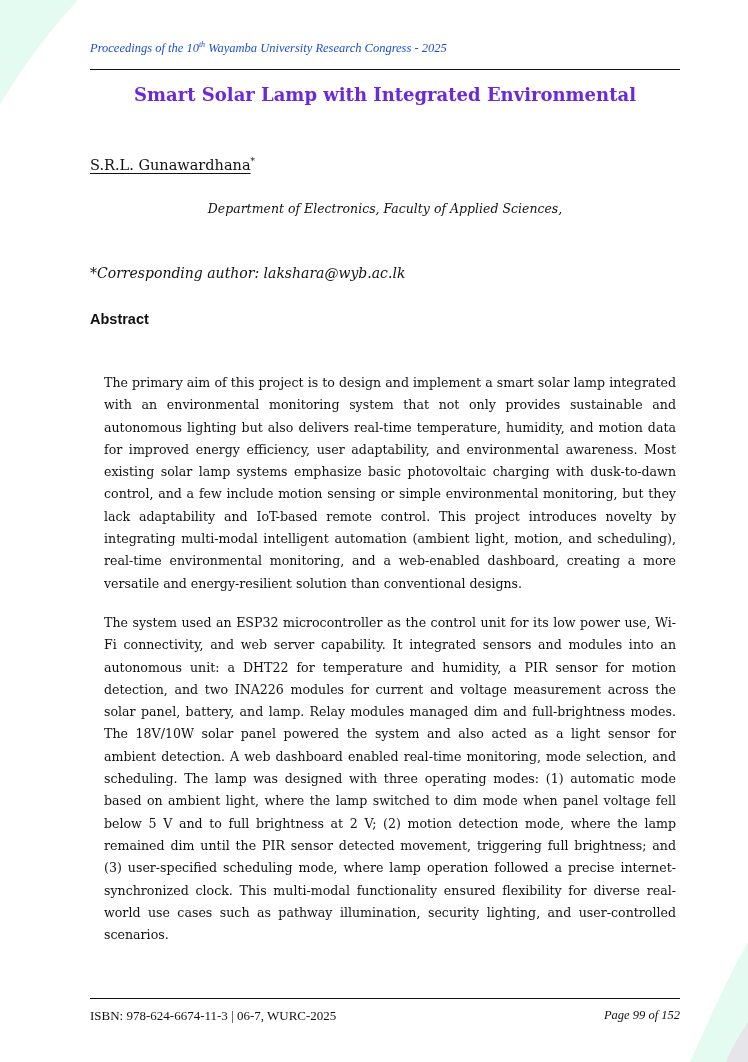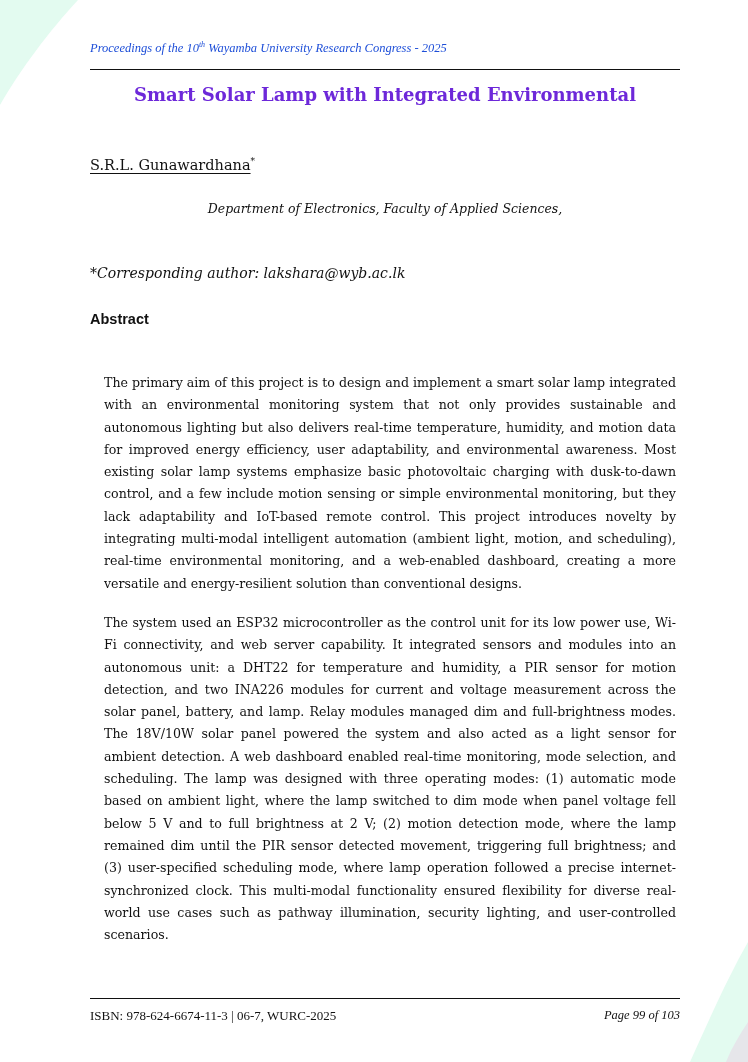--- a/index.html
+++ b/index.html
@@ -96,13 +96,13 @@
 
 <div class="corresp">*Corresponding author: lakshara@wyb.ac.lk</div>
 
 <div class="abstract-heading">Abstract</div>
 
 <p class="body-para p1">The primary aim of this project is to design and implement a smart solar lamp integrated with an environmental monitoring system that not only provides sustainable and autonomous lighting but also delivers real-time temperature, humidity, and motion data for improved energy efficiency, user adaptability, and environmental awareness. Most existing solar lamp systems emphasize basic photovoltaic charging with dusk-to-dawn control, and a few include motion sensing or simple environmental monitoring, but they lack adaptability and IoT-based remote control. This project introduces novelty by integrating multi-modal intelligent automation (ambient light, motion, and scheduling), real-time environmental monitoring, and a web-enabled dashboard, creating a more versatile and energy-resilient solution than conventional designs.</p>
 <p class="body-para p2">The system used an ESP32 microcontroller as the control unit for its low power use, Wi-Fi connectivity, and web server capability. It integrated sensors and modules into an autonomous unit: a DHT22 for temperature and humidity, a PIR sensor for motion detection, and two INA226 modules for current and voltage measurement across the solar panel, battery, and lamp. Relay modules managed dim and full-brightness modes. The 18V/10W solar panel powered the system and also acted as a light sensor for ambient detection. A web dashboard enabled real-time monitoring, mode selection, and scheduling. The lamp was designed with three operating modes: (1) automatic mode based on ambient light, where the lamp switched to dim mode when panel voltage fell below 5 V and to full brightness at 2 V; (2) motion detection mode, where the lamp remained dim until the PIR sensor detected movement, triggering full brightness; and (3) user-specified scheduling mode, where lamp operation followed a precise internet-synchronized clock. This multi-modal functionality ensured flexibility for diverse real-world use cases such as pathway illumination, security lighting, and user-controlled scenarios.</p>
 
 <div class="footer-rule"></div>
 <div class="footer-left">ISBN: 978-624-6674-11-3 | 06-7, WURC-2025</div>
-<div class="footer-right">Page 99 of 103</div>
+<div class="footer-right">Page 99 of 152</div>
 
 </body></html>

